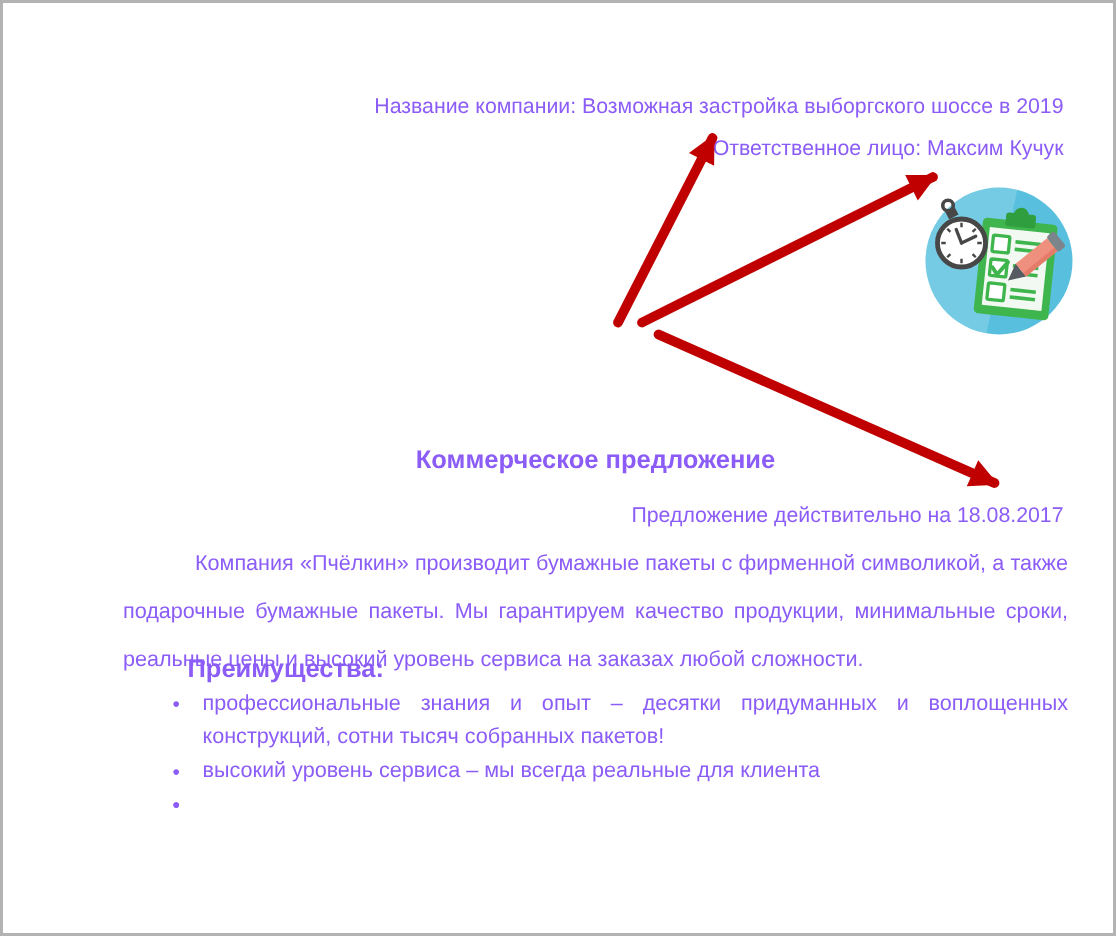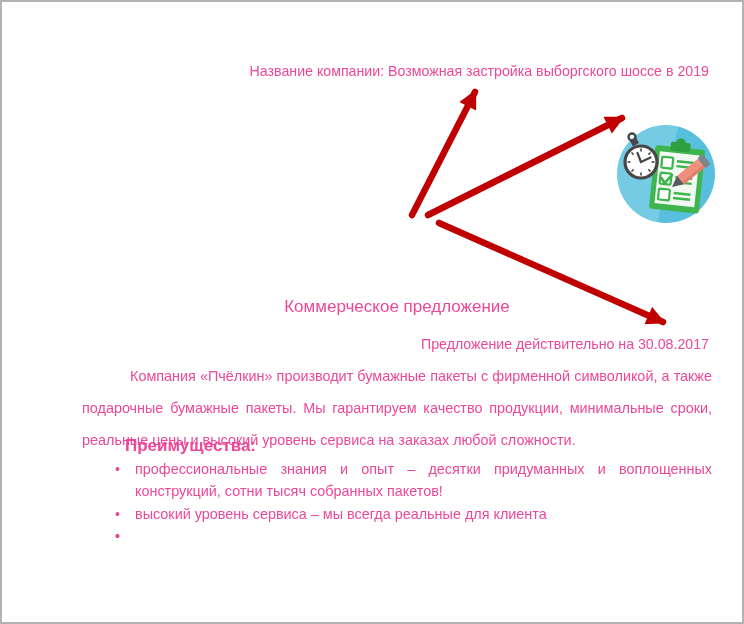--- a/index.html
+++ b/index.html
@@ -4,33 +4,33 @@
 <style>
   html,body{margin:0;padding:0;background:#e9e9e9;}
   .page{
     position:relative;
     width:744px;height:624px;
     background:#ffffff;
     border:2px solid #b3b3b3;
     box-sizing:border-box;
     overflow:hidden;
     font-family:"Liberation Sans","DejaVu Sans",sans-serif;
-    color:#ec4899;
+    color:#8b5cf6;
   }
   .abs{position:absolute;}
   .right-line{
     right:33px;
     font-size:14.2px;
     white-space:nowrap;
     text-align:right;
   }
   .doc-title{
     left:80px;width:630px;top:295px;
     text-align:center;
-    font-weight:normal;
+    font-weight:bold;
     font-size:17px;
   }
   .intro{
     left:80px;width:630px;top:358px;
     font-size:14.4px;
     line-height:32px;
     text-align:justify;
     text-indent:48px;
   }
   .advantages-label{
@@ -59,20 +59,21 @@
   svg{display:block;}
   .overlay{pointer-events:none;}
 </style>
 </head>
 <body>
 
 <div class="page">
 
   <div class="abs right-line" style="top:61px;">Название компании: Возможная застройка выборгского шоссе в 2019</div>
 
+  <div class="abs right-line" style="top:89px;">Ответственное лицо: Максим Кучук</div>
 
   <div class="abs" style="left:610px;top:121px;width:110px;height:102px;">
     <svg width="110" height="102" viewBox="0 0 110 102">
       <defs>
         <clipPath id="circClip">
             <circle cx="54" cy="51" r="49"></circle>
           </clipPath>
       </defs>
 
       <circle cx="54" cy="51" r="49" fill="#58c0de"></circle>
@@ -132,21 +133,21 @@
         <path d="M0,0 L10,5 L0,10 z" fill="#c00000"></path>
       </marker>
     </defs>
     <line marker-end="url(#arrowhead)" stroke-linecap="round" x1="410" y1="213" x2="473" y2="90" stroke="#c00000" stroke-width="6.5"></line>
     <line marker-end="url(#arrowhead)" stroke-linecap="round" x1="426" y1="213" x2="620" y2="116" stroke="#c00000" stroke-width="6.5"></line>
     <line marker-end="url(#arrowhead)" stroke-linecap="round" x1="437" y1="221" x2="661" y2="320" stroke="#c00000" stroke-width="6.5"></line>
   </svg>
 
   <div class="abs doc-title">Коммерческое предложение</div>
 
-  <div class="abs right-line" style="top:334px;">Предложение действительно на 30.08.2017</div>
+  <div class="abs right-line" style="top:334px;">Предложение действительно на 18.08.2017</div>
 
   <div class="abs intro">Компания «Пчёлкин» производит бумажные пакеты с фирменной символикой, а также подарочные бумажные пакеты. Мы гарантируем качество продукции, минимальные сроки, реальные цены и высокий уровень сервиса на заказах любой сложности.</div>
 
   <div class="abs advantages-label">Преимущества:</div>
 
   <ul class="abs advantages-list">
     <li>
       <span class="bullet">•</span>
       <span>профессиональные знания и опыт – десятки придуманных и воплощенных конструкций, сотни тысяч собранных пакетов!</span>
     </li>

